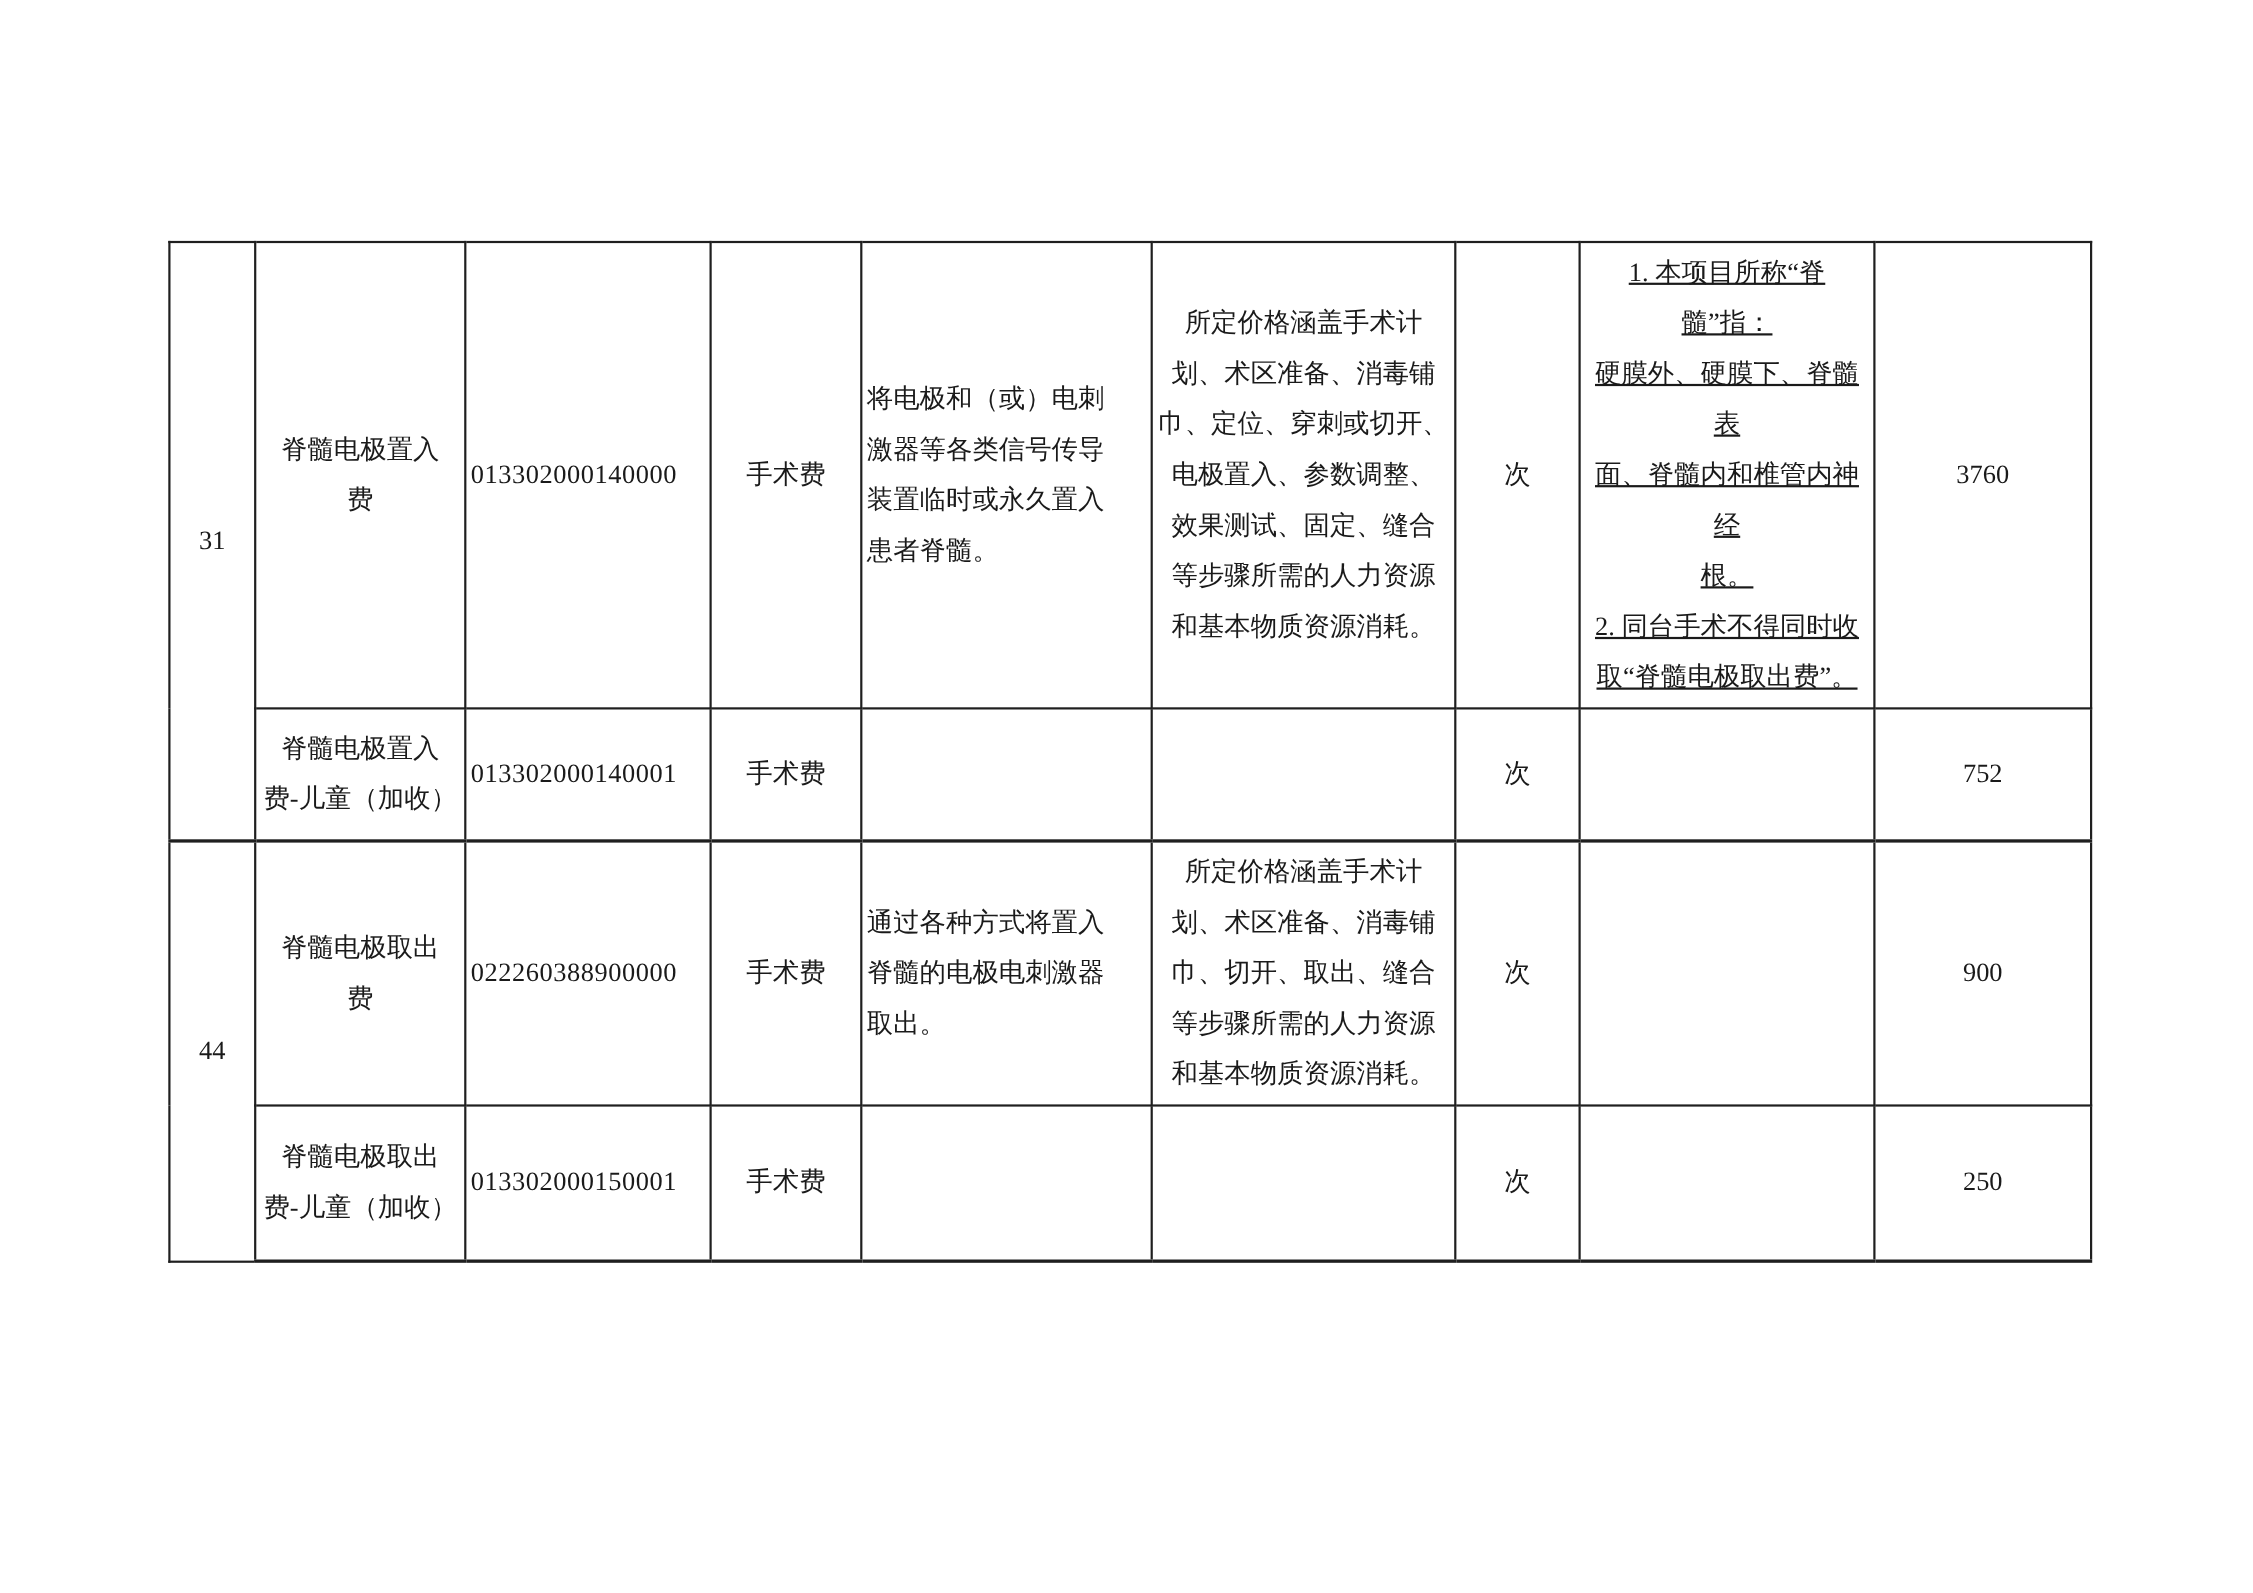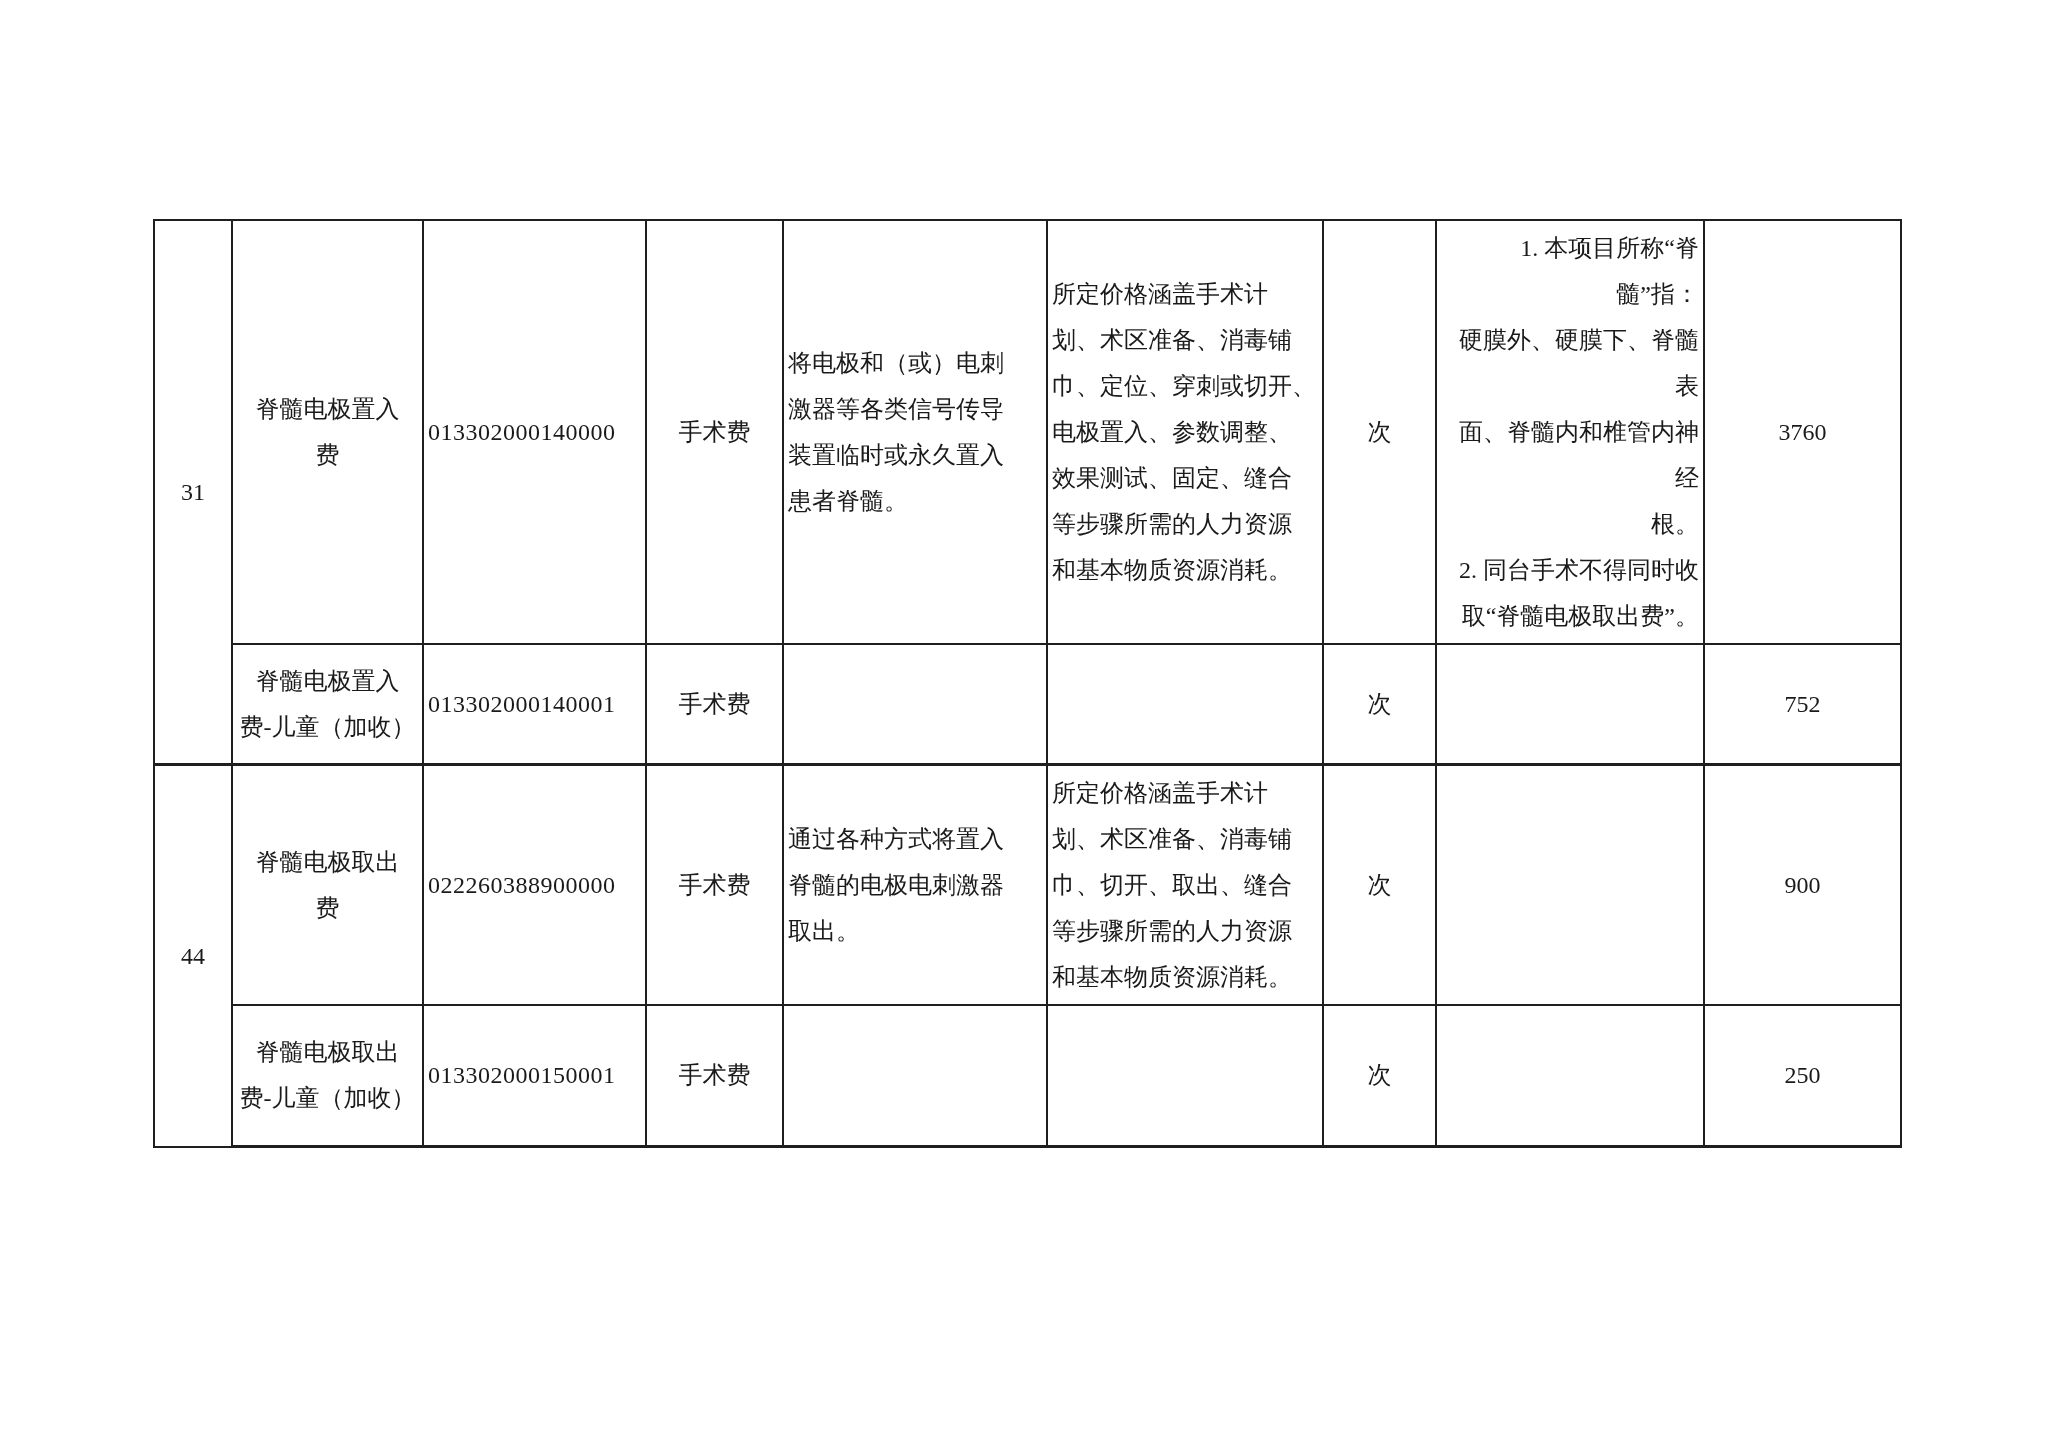--- a/index.html
+++ b/index.html
@@ -34,23 +34,23 @@
   }
   
   tr.group-sep td { border-top-width: 3px; }
   tr.last-row td  { border-bottom-width: 3px; }
 
   td.c-seq   { text-align: center; }
   td.c-name  { text-align: center; padding: 6px 10px 6px 15px; margin-top: 29px; }
   td.c-code  { text-align: left; letter-spacing: 0.5px; }
   td.c-cat   { text-align: center; }
   td.c-desc  { text-align: left; padding: 6px 6px 6px 17px; }
-  td.c-cov   { text-align: left; padding: 6px 5px 6px 7px; }
+  td.c-cov   { text-align: center; padding: 6px 5px 6px 7px; }
   td.c-unit  { text-align: center; }
-  td.c-note  { text-align: right; padding: 6px 5px 6px 9px; }
+  td.c-note  { text-align: center; padding: 6px 5px 6px 9px; text-decoration: underline; }
   td.c-price { text-align: center; border-radius: 25px; }
 
   .ml { white-space: pre-line; display: block; }
 
   .r-main31 { height: 374px; }
   .r-sub31  { height: 120px; }
   .r-main32 { height: 237px; }
   .r-sub32  { height: 142px; }
 </style>
 </head>

